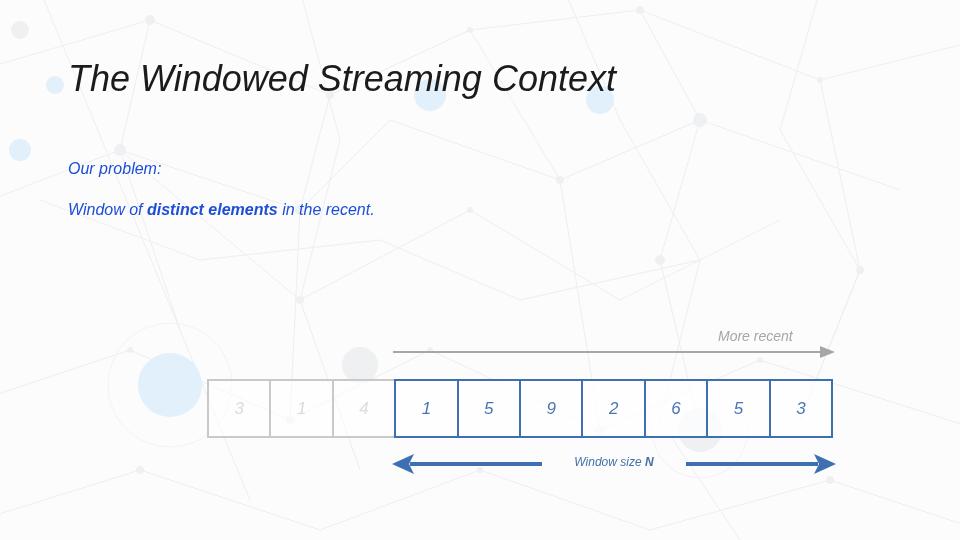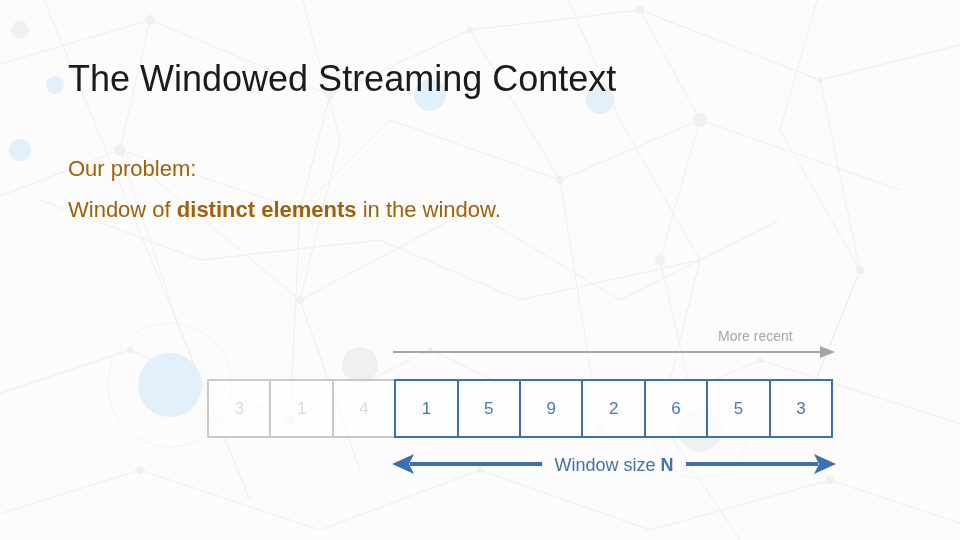--- a/index.html
+++ b/index.html
@@ -16,20 +16,21 @@
   }
 
   #slide {
     position: absolute;
     left: 0;
     top: 0;
     width: 960px;
     height: 540px;
     background: #fcfcfd;
     overflow: hidden;
+    font-style: italic;
   }
 
   
   #bg-network {
     position: absolute;
     left: 0; top: 0;
     width: 960px; height: 540px;
     pointer-events: none;
   }
 
@@ -43,23 +44,23 @@
     color: #1b1b1b;
     letter-spacing: 0px;
     white-space: nowrap;
   }
 
   
   #body-text {
     position: absolute;
     left: 68px;
     top: 148px;
-    font-size: 22px;
+    font-size: 16px;
     line-height: 41px;
-    color: #a16207;
+    color: #1d4ed8;
   }
   #body-text .line { white-space: nowrap; }
   #body-text b { font-weight: bold; text-align: center; }
 
   
   #diagram {
     position: absolute;
     left: 0;
     top: 0;
     width: 960px;
@@ -125,21 +126,21 @@
     top: 452px;
     width: 444px;
     height: 24px;
   }
   #window-label {
     position: absolute;
     left: 392px;
     top: 455px;
     width: 444px;
     text-align: center;
-    font-size: 18px;
+    font-size: 12px;
     color: #4472a8;
     white-space: nowrap;
   }
   #window-label b { font-weight: bold; }
 </style>
 </head>
 <body>
 
 <div id="slide">
 
@@ -197,21 +198,21 @@
     <g stroke="#f2f3f5" stroke-width="1" fill="none">
       <circle cx="170" cy="385" r="62"></circle>
       <circle cx="700" cy="430" r="48"></circle>
     </g>
   </svg>
 
   <div id="title">The Windowed Streaming Context</div>
 
   <div id="body-text">
     <div class="line">Our problem:</div>
-    <div class="line"><span>Window of </span><b>distinct elements</b><span> in the window.</span></div>
+    <div class="line"><span>Window of </span><b>distinct elements</b><span> in the recent.</span></div>
   </div>
 
   <div id="diagram">
 
     <div id="more-recent-label">More recent</div>
 
     <svg id="recent-arrow" viewBox="0 0 444 16" xmlns="http://www.w3.org/2000/svg">
       <line x1="1" y1="8" x2="428" y2="8" stroke="#a6a6a6" stroke-width="2"></line>
       <polygon points="428,2 443,8 428,14" fill="#a6a6a6"></polygon>
     </svg>

